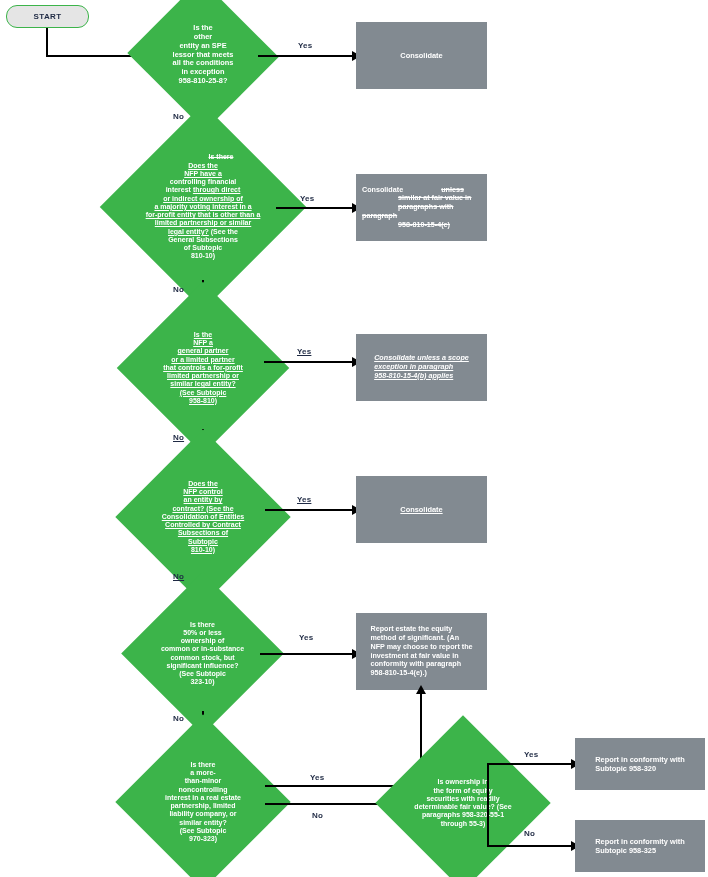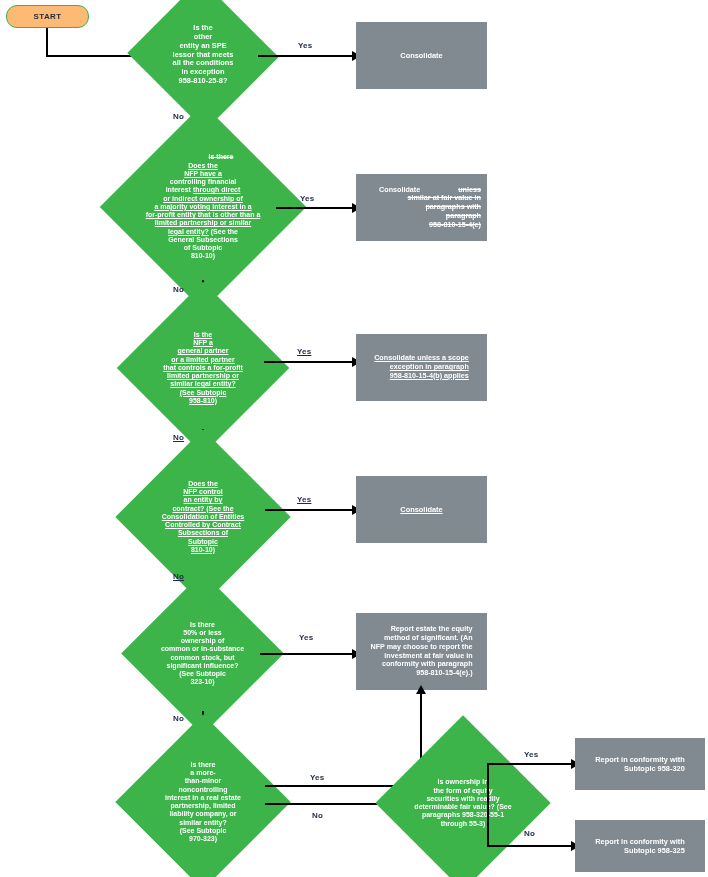--- a/index.html
+++ b/index.html
@@ -7,21 +7,21 @@
     width: 708px; height: 877px;
     background: #ffffff;
     font-family: "Liberation Sans", sans-serif;
     overflow: hidden;
   }
   #canvas { position: relative; width: 708px; height: 877px; }
 
   
   .start-box {
     position: absolute;
-    background: #fdba74;
+    background: #e5e5e5;
     border: 1.5px solid #3cb44a;
     border-radius: 11px;
     display: flex; align-items: center; justify-content: center;
     color: #1f2a44;
     font-weight: bold;
     letter-spacing: .4px;
   }
   .diamond {
     position: absolute;
     display: flex; align-items: center; justify-content: flex-start;
@@ -39,21 +39,21 @@
     line-height: 1.18;
     padding: 0 4px;
     width: 116%;
   }
   .gray-box {
     position: absolute;
     background: #828a91;
     display: flex; align-items: center; justify-content: center;
   }
   .gray-box .gtext {
-    text-align: right;
+    text-align: left;
     color: #ffffff;
     font-weight: bold;
     line-height: 1.22;
     padding: 0 6px;
   }
 
   
   .line { position: absolute; background: #000000; }
   .hline { height: 1.6px; }
   .vline { width: 1.6px; }
@@ -161,21 +161,21 @@
         <div><span class="u">similar legal entity?</span></div>
         <div><span class="u">(See Subtopic</span></div>
         <div><span class="u">958-810)</span></div>
       </div>
   </div>
   <div class="line hline" style="left:264px; top:361px; width:91px;"></div>
   <div class="arrow-r" style="left:352px; top:356.5px;"></div>
   <div class="edge-label u" style="left:297px; top:347px;">Yes</div>
 
   <div class="gray-box" style="left:356px; top:334px; width:131px; height:67px;">
-    <div class="gtext" style="font-size:7.2px;">
+    <div class="gtext" style="font-size:7.2px;font-style:italic;">
         <div><span class="u">Consolidate unless a scope</span></div>
         <div><span class="u">exception in paragraph</span></div>
         <div><span class="u">958-810-15-4(b) applies</span></div>
       </div>
   </div>
 
   <div class="line vline" style="left:202px; top:429px; height:27px;"></div>
   <div class="arrow-d" style="left:198px; top:451px;"></div>
   <div class="edge-label u" style="left:173px; top:433px;">No</div>
 

